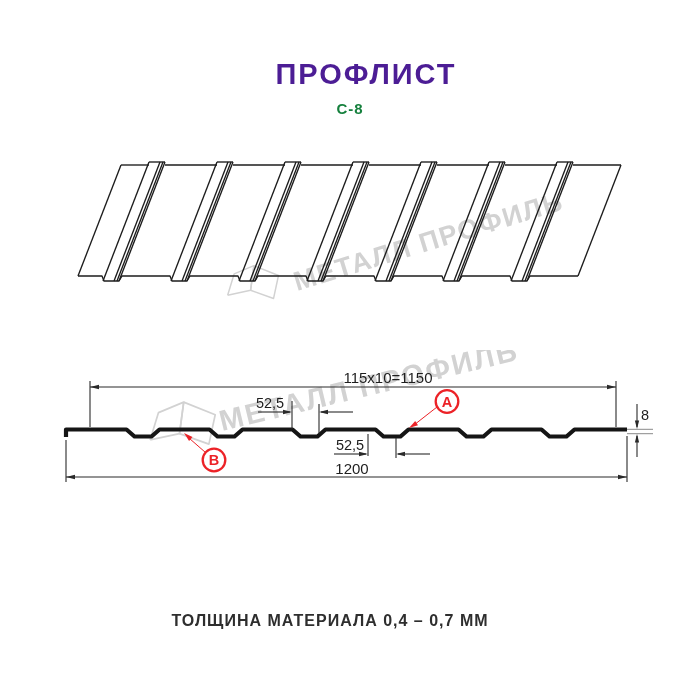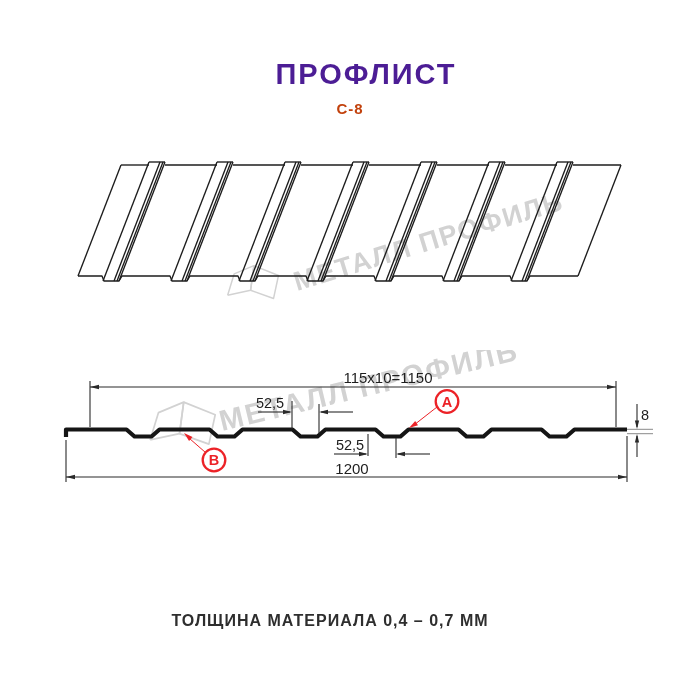--- a/index.html
+++ b/index.html
@@ -1,21 +1,21 @@
 <!DOCTYPE html>
 <html><head>
 <meta charset="utf-8">
 <style>
   html,body{margin:0;padding:0;background:#fff;}
   .page{position:relative;width:700px;height:700px;background:#ffffff;overflow:hidden;
         font-family:"Liberation Sans",sans-serif;color:#1c1c1c;}
   .title{position:absolute;top:60px;left:16px;width:700px;text-align:center;
          font-size:29px;line-height:29px;font-weight:bold;letter-spacing:2px;color:#4c1d95;}
   .subtitle{position:absolute;top:101px;left:0;width:700px;text-align:center;
-         font-size:15px;line-height:15px;font-weight:bold;letter-spacing:1px;color:#c2410c;}
+         font-size:15px;line-height:15px;font-weight:bold;letter-spacing:1px;color:#15803d;}
   .note{position:absolute;top:612px;left:0;width:660px;text-align:center;
          font-size:16px;font-weight:bold;letter-spacing:1px;color:#2e2e2e;}
   svg{position:absolute;left:0;}
   #svg3d{top:145px;}
   #svgsec{top:350px;}
   text{font-family:"Liberation Sans",sans-serif;}
   .dimtxt{font-size:14.5px;fill:#1e1e1e;}
   .dimtxt-big{font-size:15px;fill:#1e1e1e;}
   .dimline{stroke:#2a2a2a;stroke-width:1.1;fill:none;}
   .dimhead{fill:#2a2a2a;stroke:none;}

